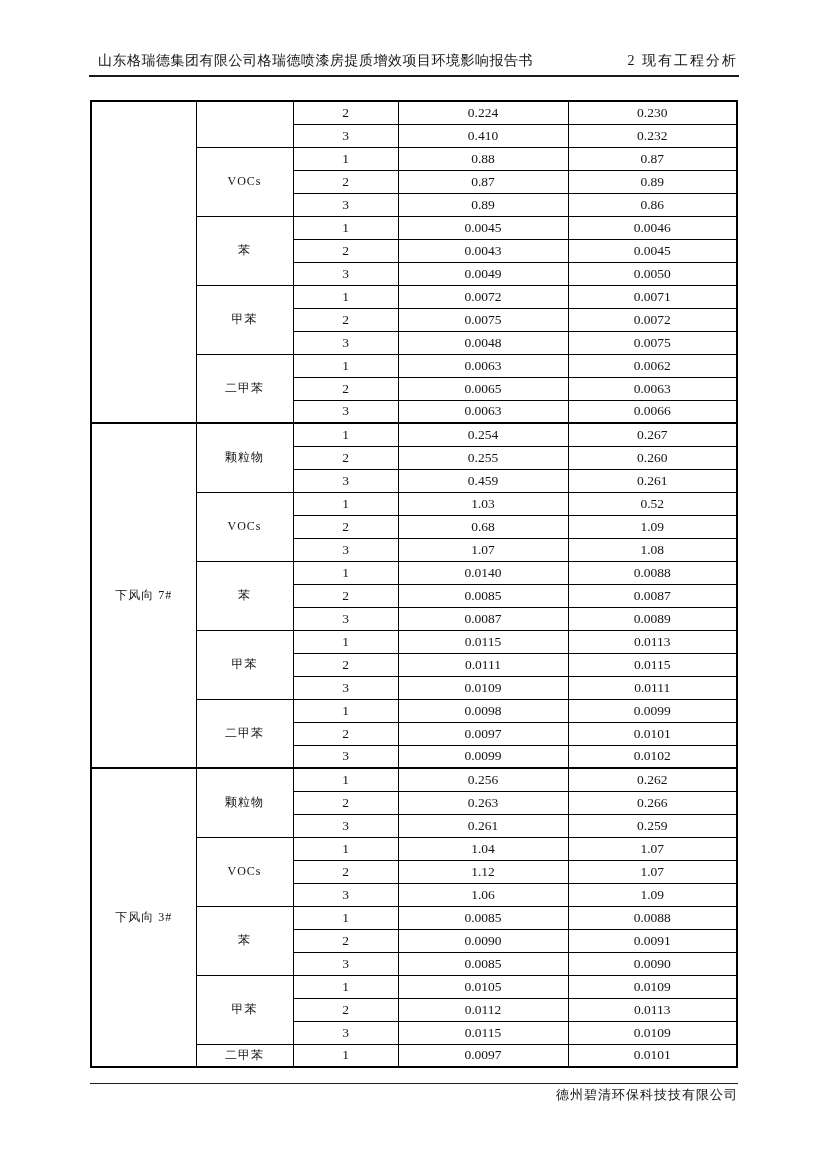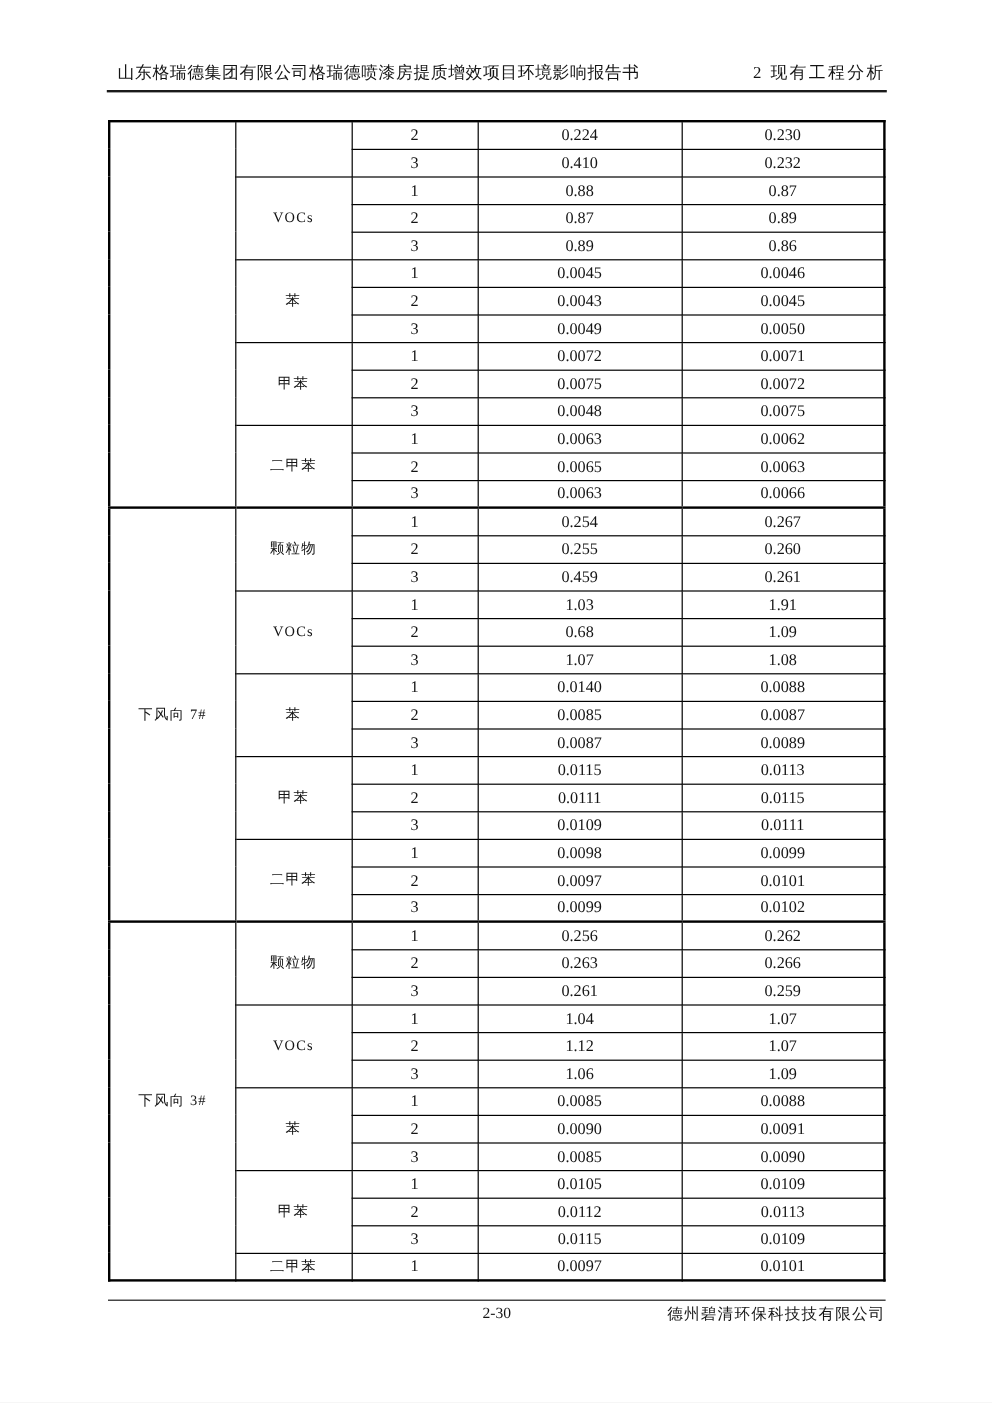--- a/index.html
+++ b/index.html
@@ -196,21 +196,21 @@
         </tr>
         <tr>
           <td rowspan="1">3</td>
           <td rowspan="1">0.459</td>
           <td rowspan="1">0.261</td>
         </tr>
         <tr>
           <td rowspan="3" class="cn">VOCs</td>
           <td rowspan="1">1</td>
           <td rowspan="1">1.03</td>
-          <td rowspan="1">1.91</td>
+          <td rowspan="1">0.52</td>
         </tr>
         <tr>
           <td rowspan="1">2</td>
           <td rowspan="1">0.68</td>
           <td rowspan="1">1.09</td>
         </tr>
         <tr>
           <td rowspan="1">3</td>
           <td rowspan="1">1.07</td>
           <td rowspan="1">1.08</td>
@@ -332,17 +332,16 @@
           <td rowspan="1" class="cn">二甲苯</td>
           <td rowspan="1">1</td>
           <td rowspan="1">0.0097</td>
           <td rowspan="1">0.0101</td>
         </tr>
       </tbody>
   </table>
 
   <div class="footer-rule"></div>
   <div class="footer">
-    <span class="page-num">2-30</span>
     <span class="company">德州碧清环保科技技有限公司</span>
   </div>
 
 </div>
 
 </body></html>

